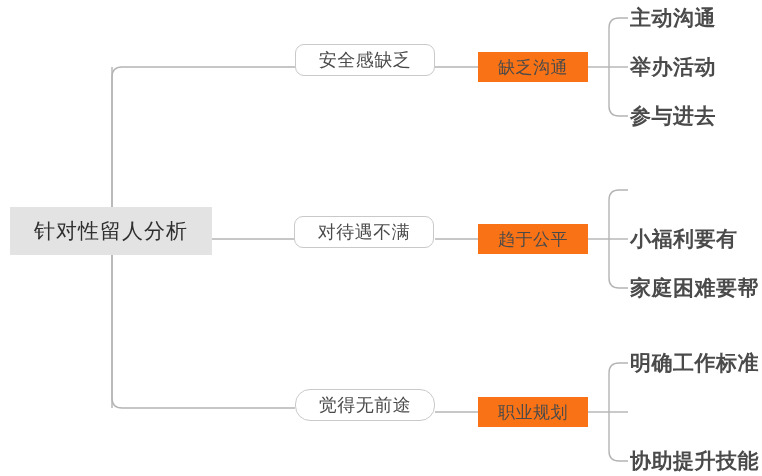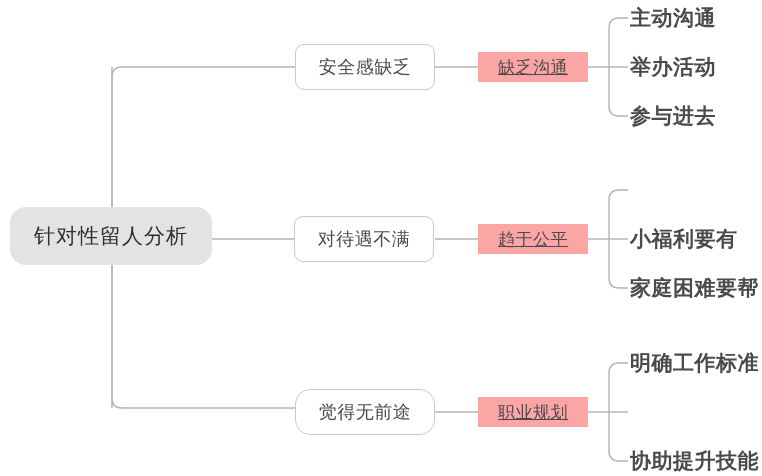--- a/index.html
+++ b/index.html
@@ -29,31 +29,31 @@
     box-sizing: border-box;
     display: flex;
     align-items: center;
     justify-content: center;
     white-space: nowrap;
   }
   .root-node {
     left: 10px;
     top: 207px;
     width: 202px;
-    height: 58px;
+    height: 48px;
     background: #e3e3e3;
-    border-radius: 16px;
+    border-radius: 0;
     color: #2f2f2f;
     font-size: 21px;
     letter-spacing: 1px;
     z-index: 3;
   }
   .branch-node {
     width: 140px;
-    height: 46px;
+    height: 32px;
     background: #ffffff;
     border: 1px solid #c9c9c9;
     border-radius: 9px;
     color: #4a4a4a;
     font-size: 18px;
     letter-spacing: 0.5px;
     z-index: 3;
     text-align: center;
   }
   .branch-node.b0 { left: 295px; top: 44px; }
@@ -63,24 +63,23 @@
   .mid-label {
     position: absolute;
     width: 110px;
     height: 30px;
     display: flex;
     align-items: center;
     justify-content: center;
     color: #4a4a4a;
     font-size: 17px;
     letter-spacing: 0.5px;
-    background: #fca5a5;
+    background: #f97316;
     white-space: nowrap;
     z-index: 3;
-    text-decoration: underline;
   }
   .mid-label.m0 { left: 478px; top: 52px; }
   .mid-label.m1 { left: 478px; top: 224px; }
   .mid-label.m2 { left: 478px; top: 397px; }
 
   .leaf-label {
     position: absolute;
     left: 628px;
     height: 28px;
     display: flex;

